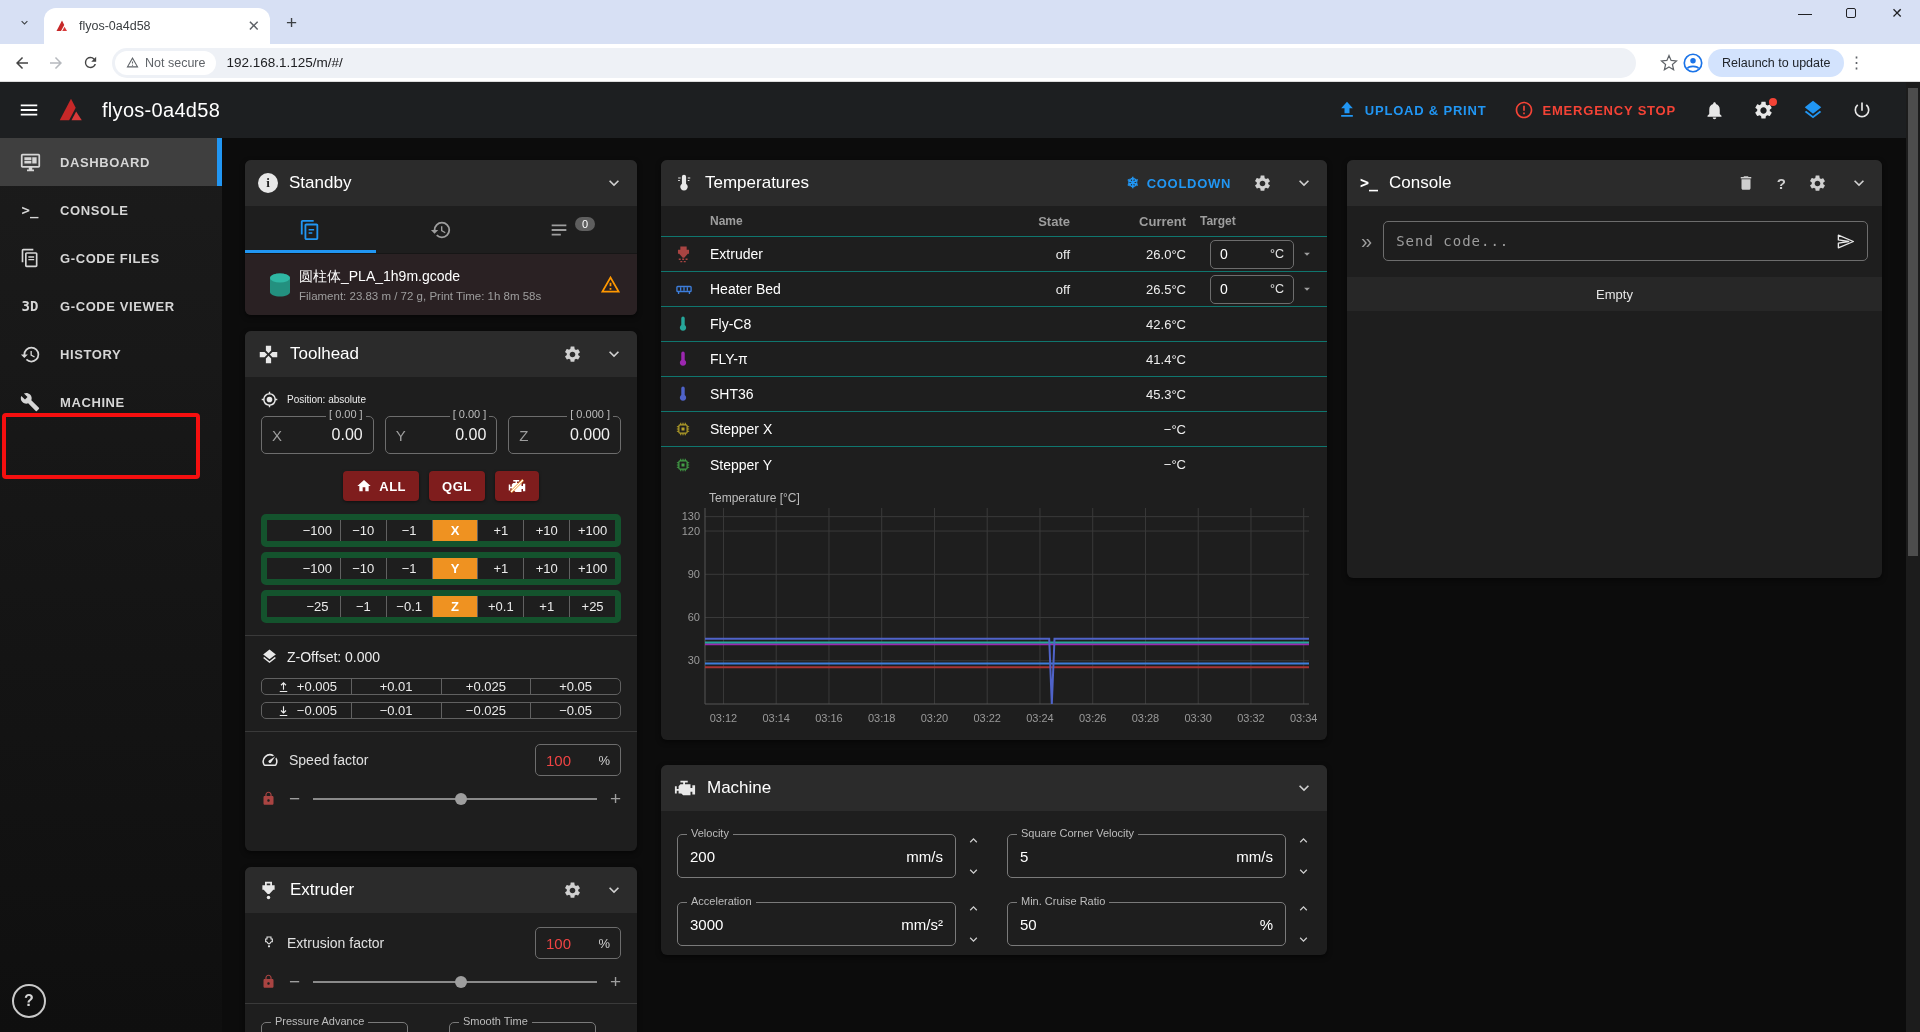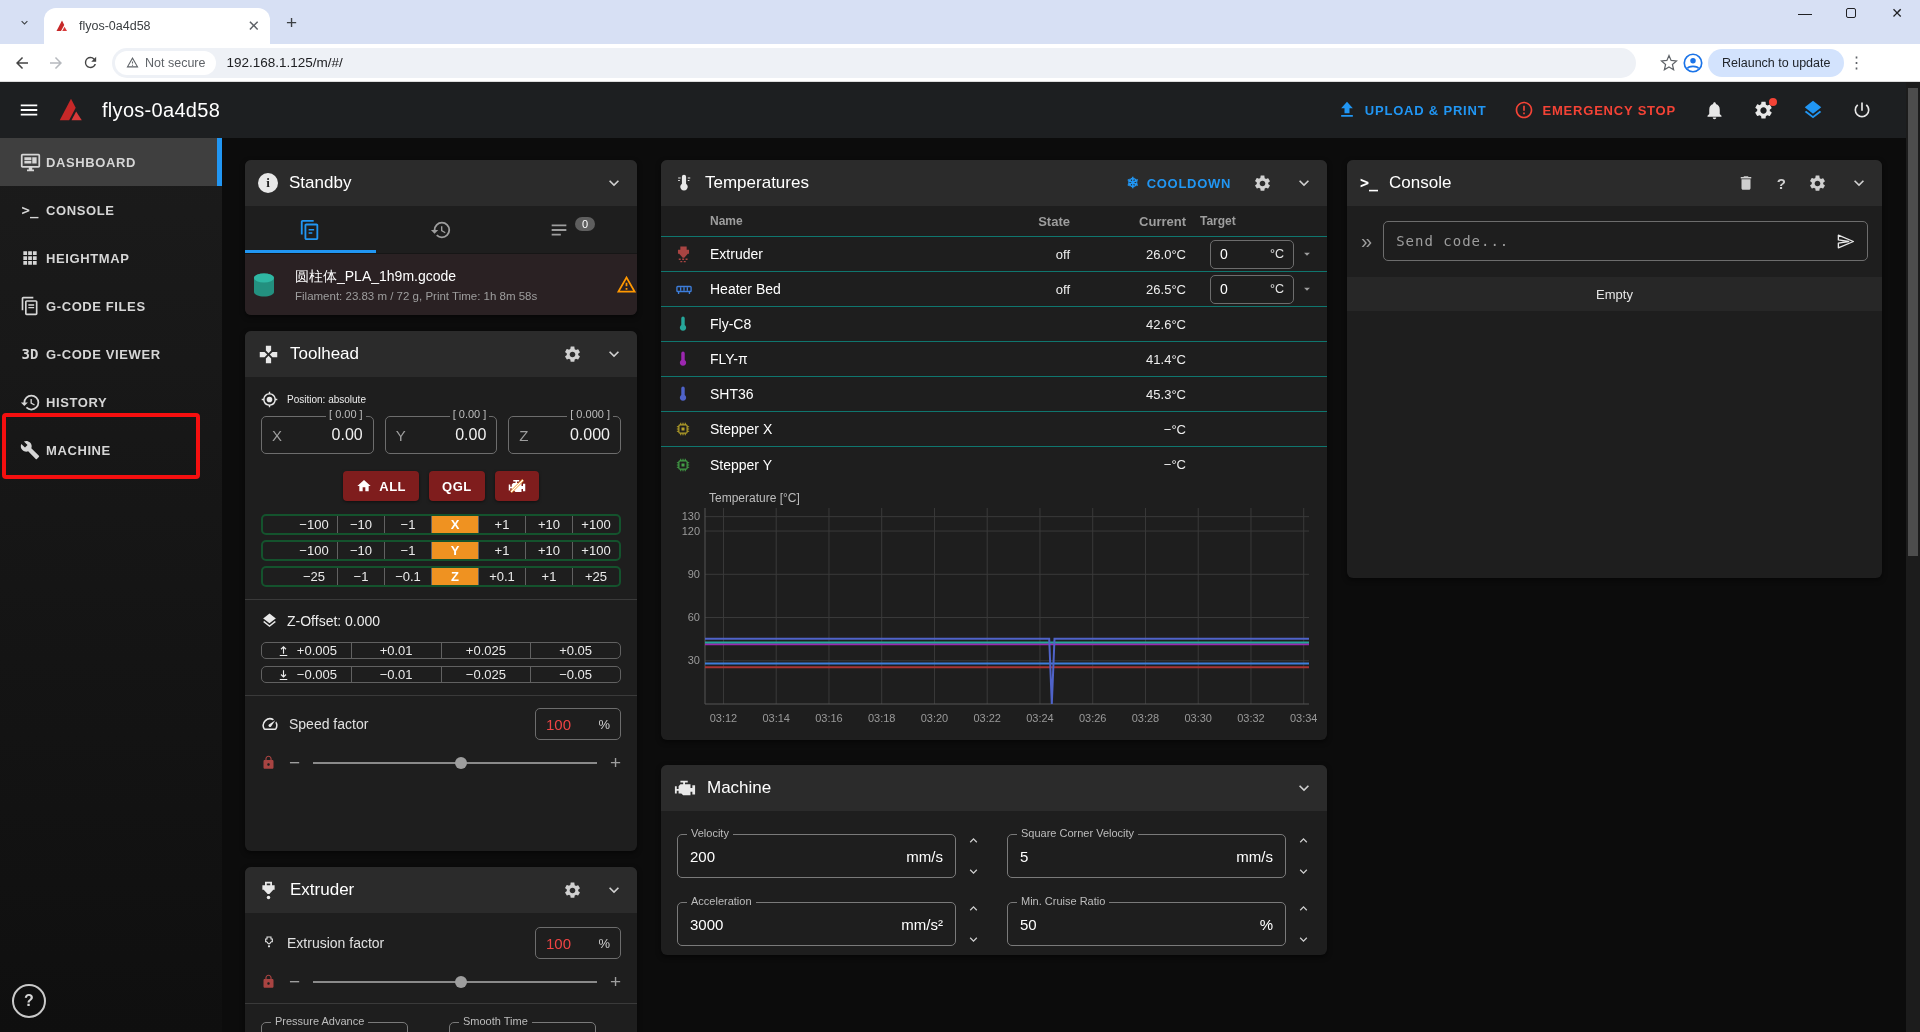--- a/index.html
+++ b/index.html
@@ -29,21 +29,21 @@
   .app-header { position:absolute; top:82px; left:0; right:0; height:56px; background:#1d1f21; display:flex; align-items:center; padding:0 18px; gap:16px; z-index:3; }
   .app-title { color:#fff; font-size:20px; letter-spacing:.3px; }
   .hdr-right { margin-left:auto; display:flex; align-items:center; gap:28px; margin-right:30px; }
   .hdr-text-btn { display:flex; align-items:center; gap:8px; font-size:13px; font-weight:700; letter-spacing:.8px; }
   .blue { color:#2196f3; } .red { color:#f44336; }
   .hicon { position:relative; display:flex; }
   .reddot { position:absolute; top:-2px; right:-3px; width:8px; height:8px; border-radius:50%; background:#f44336; }
 
   
   .sidebar { position:absolute; top:138px; left:0; bottom:0; width:222px; background:linear-gradient(#1b1b1b,#0f0f0f); z-index:2; }
-  .side-item { height:48px; display:flex; align-items:center; gap:4px; padding:0 0 0 18px; color:#d6d6d6; position:relative; }
+  .side-item { height:48px; display:flex; align-items:center; gap:18px; padding:0 0 0 18px; color:#d6d6d6; position:relative; }
   .side-item .lab { font-size:13px; font-weight:700; letter-spacing:.6px; }
   .side-item.active { background:#3f3f3f; }
   .side-item.active::after { content:""; position:absolute; right:0; top:0; bottom:0; width:5px; background:#2196f3; }
   .sico { width:24px; display:flex; justify-content:center; }
   .mono-ic { font-family:"DejaVu Sans Mono", monospace; font-weight:700; font-size:14px; }
   .anno-box { position:absolute; left:2px; top:413px; width:198px; height:66px; border:4px solid #f50f0f; border-radius:4px; z-index:6; pointer-events:none; }
   .help-fab { position:absolute; left:12px; top:984px; width:34px; height:34px; border-radius:50%; border:2px solid #c9c9c9; color:#d6d6d6; display:flex; align-items:center; justify-content:center; font-size:16px; font-weight:700; z-index:4; }
 
   
   .panel { position:absolute; background:#1e1e1e; border-radius:6px; box-shadow:0 2px 5px rgba(0,0,0,.55); color:#e0e0e0; }
@@ -52,36 +52,36 @@
   .spacer { flex:1; }
   .pact { display:flex; align-items:center; gap:22px; }
   .circle-i { width:20px; height:20px; border-radius:50%; background:#e8e8e8; color:#222; display:flex; align-items:center; justify-content:center; font-size:13px; font-weight:700; font-family:"Liberation Serif", serif; }
 
   
   .p-standby { left:245px; top:160px; width:392px; }
   .tabs { height:48px; display:flex; position:relative; border-bottom:1px solid #161616; }
   .stab { flex:1; display:flex; align-items:center; justify-content:center; }
   .tabline { position:absolute; left:0; bottom:0; width:33.4%; height:3px; background:#2196f3; }
   .qbadge { background:#5f5f5f; color:#fff; font-size:11px; border-radius:9px; padding:1px 7px; margin:-12px 0 0 5px; }
-  .file-row { display:flex; align-items:center; gap:12px; padding:10px 0; background:#2a2123; border-radius:0 0 6px 6px; min-height:61px; }
+  .file-row { display:flex; align-items:center; padding:10px 16px; background:#2a2123; border-radius:0 0 6px 6px; min-height:61px; }
   .fname { font-size:14px; color:#fff; }
   .fsub { font-size:11.5px; color:#9e9e9e; margin-top:4px; }
 
   
   .p-toolhead { left:245px; top:331px; width:392px; height:520px; }
   .tbody { padding:14px 16px 10px; }
   .pos-row { display:flex; align-items:center; gap:9px; font-size:10px; color:#ececec; margin-bottom:8px; }
   .axes-row { display:flex; gap:11px; }
   .axis-box { flex:1; border:1px solid #6d6d6d; border-radius:5px; height:38px; position:relative; display:flex; align-items:center; padding:0 10px; }
   .axis-letter { color:#9e9e9e; font-size:15px; }
   .axis-value { margin-left:auto; font-size:16px; color:#f0f0f0; }
   .axis-target { position:absolute; top:-9px; right:7px; background:#1e1e1e; padding:0 3px; font-size:11px; color:#bdbdbd; }
   .home-row { display:flex; gap:10px; justify-content:center; margin:17px 0 13px; }
   .btn-orange { background:#7f1d1d; color:#fff; font-weight:700; font-size:13px; border-radius:4px; height:30px; padding:0 13px; display:flex; align-items:center; gap:7px; letter-spacing:.5px; box-shadow:0 1px 3px rgba(0,0,0,.5); }
-  .jog-row { display:flex; border:2px solid #14532d; border-radius:5px; overflow:hidden; height:21px; margin-bottom:5px;padding-left:28px; }
+  .jog-row { display:flex; border:6px solid #14532d; border-radius:5px; overflow:hidden; height:33px; margin-bottom:5px;padding-left:28px; }
   .jog-cell { flex:1; display:flex; align-items:center; justify-content:center; font-size:13px; color:#ebebeb; border-left:1px solid #616161; }
   .jog-cell:first-child { border-left:none; }
   .jog-axis { background:#ef9221; color:#fff; font-weight:700; }
   .sec-div { border-top:1px solid #3a3a3a; margin:12px -16px; }
   .zlab-row { display:flex; align-items:center; gap:9px; font-size:14px; color:#ececec; margin-bottom:13px; }
   .z-row { display:flex; border:1px solid #616161; border-radius:5px; overflow:hidden; height:17px; margin-bottom:7px; }
   .z-cell { flex:1; display:flex; align-items:center; justify-content:center; gap:6px; font-size:13px; color:#ebebeb; border-left:1px solid #616161; }
   .z-cell:first-child { border-left:none; }
   .factor-row { display:flex; align-items:center; gap:10px; }
   .factor-input { margin-left:auto; border:1px solid #6d6d6d; border-radius:5px; height:32px; width:86px; display:flex; align-items:center; padding:0 10px; }
@@ -270,28 +270,20 @@
         <svg width="21" height="21" viewBox="0 0 24 24">
             <path d="M21 2H3c-1.1 0-2 .9-2 2v12c0 1.1.9 2 2 2h7v2H8v2h8v-2h-2v-2h7c1.1 0 2-.9 2-2V4c0-1.1-.9-2-2-2zm0 14H3V4h18v12z" fill="#d6d6d6"></path>
             <path d="M5 6h8v3H5zm9 0h5v7h-5zM5 10h8v3H5z" fill="#d6d6d6"></path>
           </svg>
       </span>
       <span class="lab">DASHBOARD</span>
     </div>
     <div class="side-item">
       <span class="sico mono-ic">&gt;_</span>
       <span class="lab">CONSOLE</span>
-    </div>
-    <div class="side-item">
-      <span class="sico">
-        <svg width="20" height="20" viewBox="0 0 24 24">
-            <path d="M4 4h4.5v4.5H4zm5.8 0h4.5v4.5H9.8zm5.7 0H20v4.5h-4.5zM4 9.8h4.5v4.5H4zm5.8 0h4.5v4.5H9.8zm5.7 0H20v4.5h-4.5zM4 15.5h4.5V20H4zm5.8 0h4.5V20H9.8zm5.7 0H20V20h-4.5z" fill="#d6d6d6"></path>
-          </svg>
-      </span>
-      <span class="lab">HEIGHTMAP</span>
     </div>
     <div class="side-item">
       <span class="sico">
         <svg width="20" height="20" viewBox="0 0 24 24">
             <path d="M16 1H4c-1.1 0-2 .9-2 2v14h2V3h12V1zm3 4H8c-1.1 0-2 .9-2 2v14c0 1.1.9 2 2 2h11c1.1 0 2-.9 2-2V7c0-1.1-.9-2-2-2zm0 16H8V7h11v14z" fill="#d6d6d6"></path>
             <path d="M10 10h7v1.6h-7zm0 3.2h7v1.6h-7z" fill="#d6d6d6"></path>
           </svg>
       </span>
       <span class="lab">G-CODE FILES</span>
     </div>

